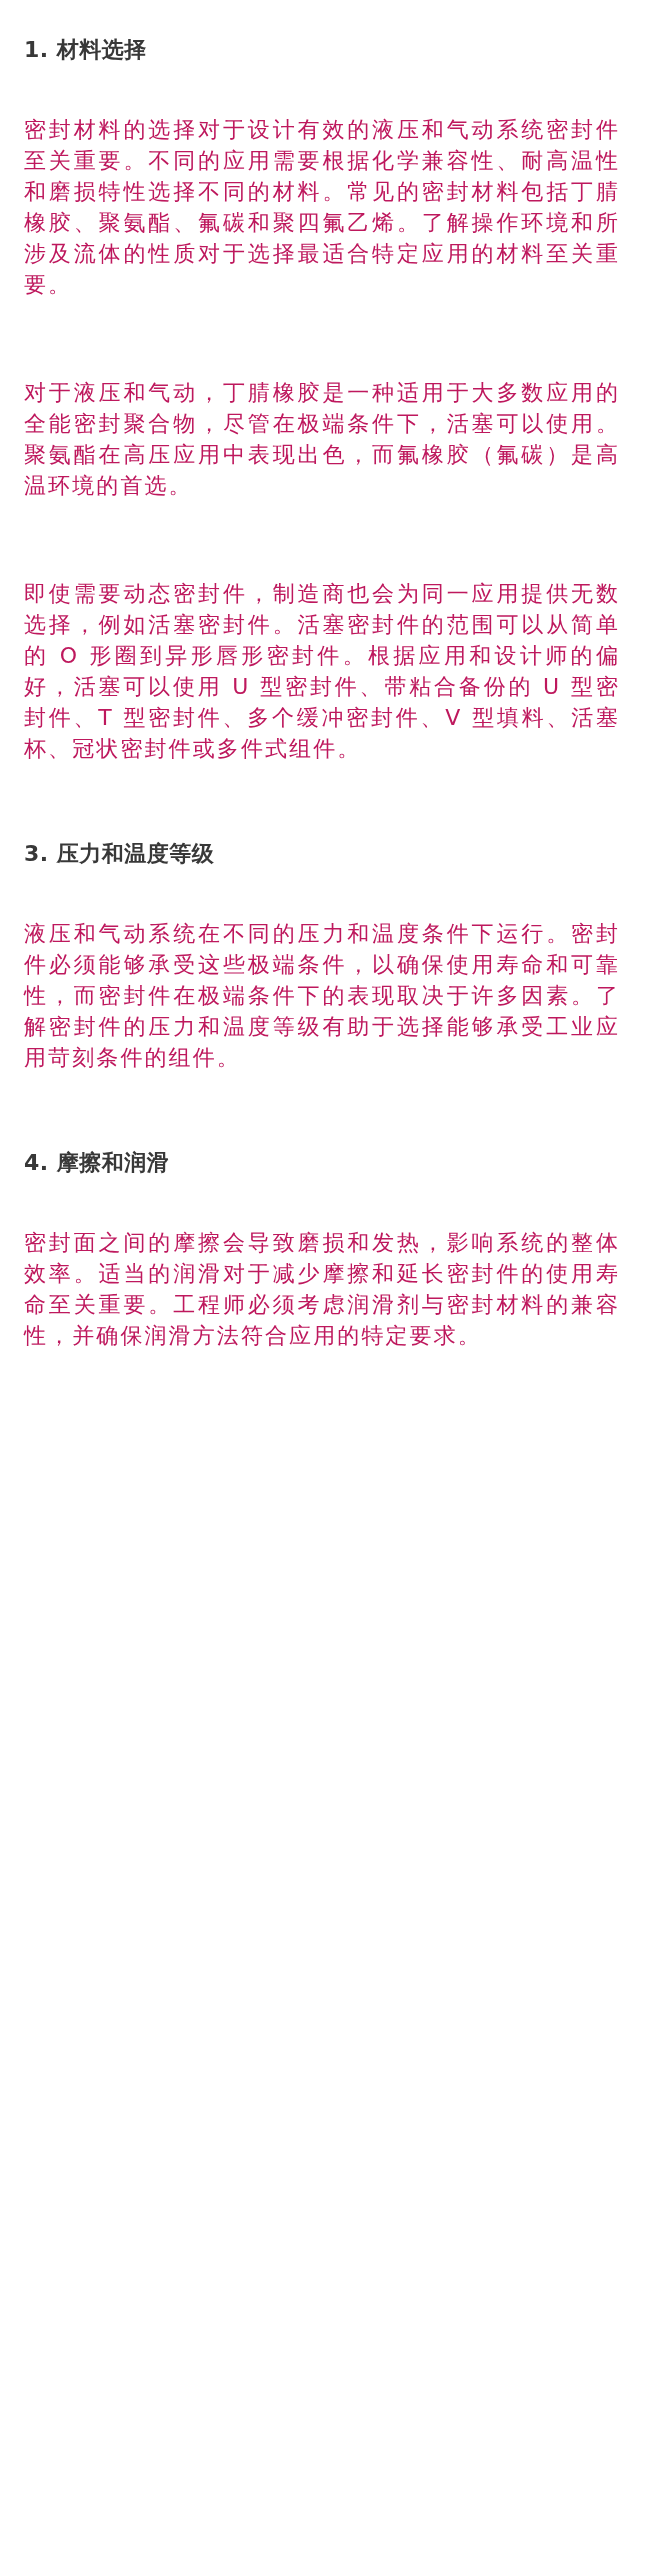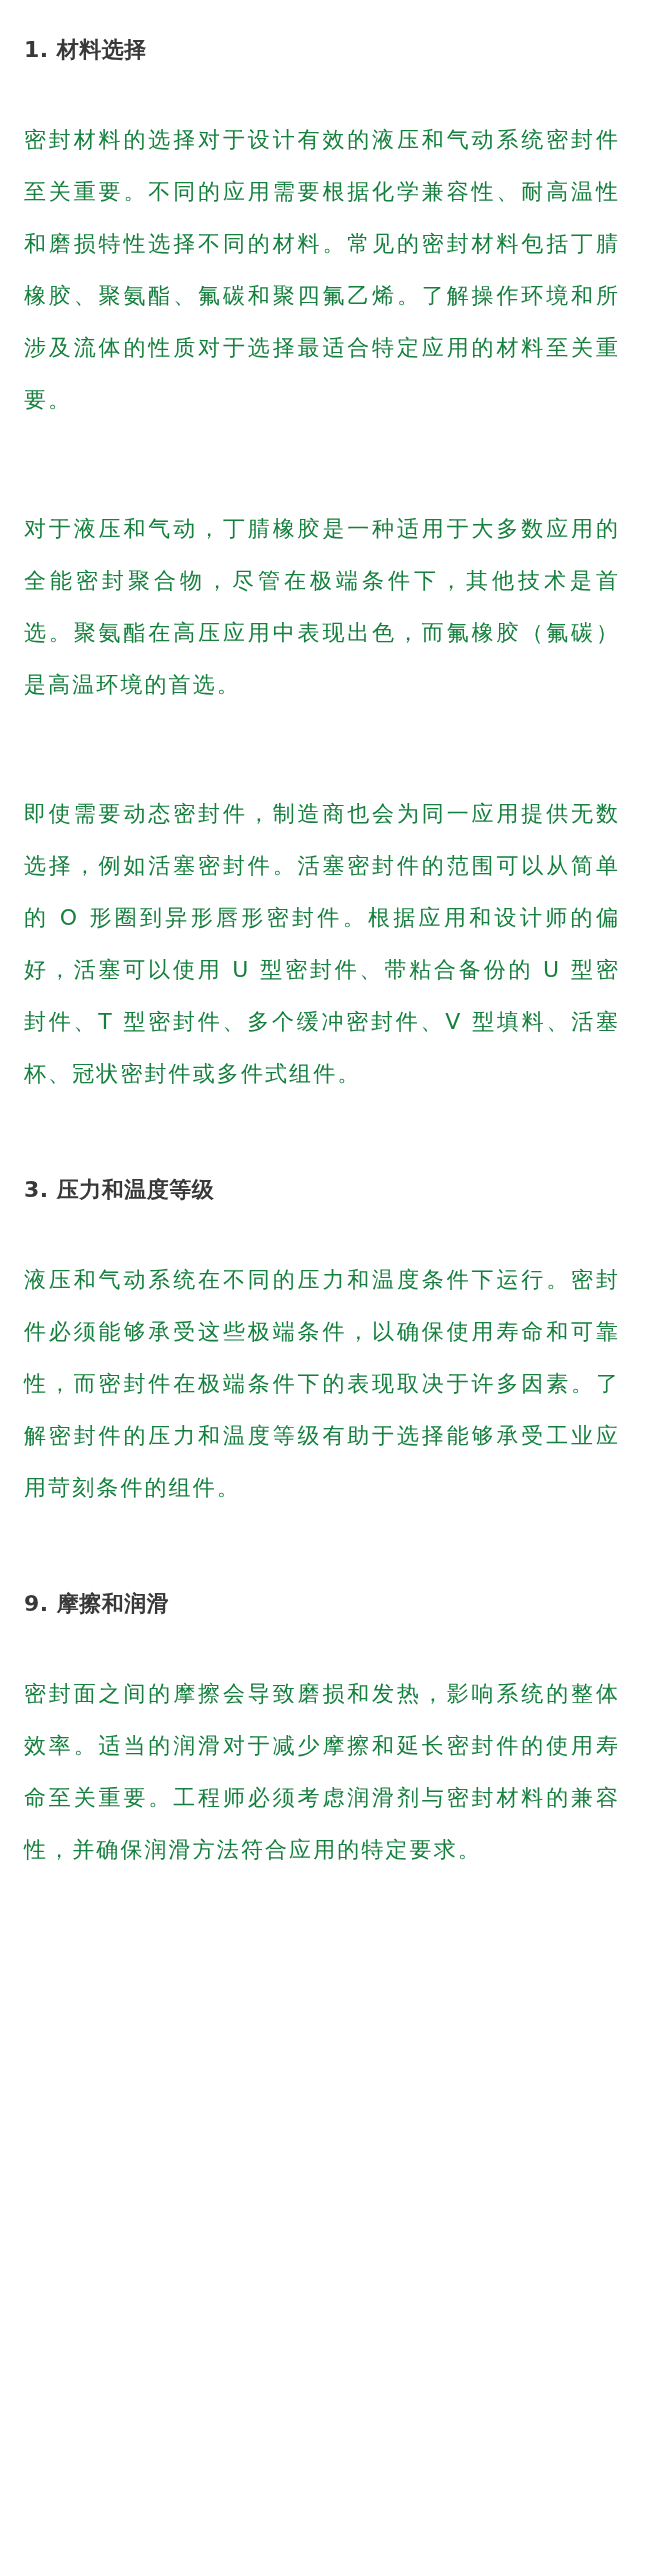--- a/index.html
+++ b/index.html
@@ -26,53 +26,53 @@
     font-weight: 700;
     letter-spacing: 0.5px;
     margin: 72px 0 51px 0;
     color: #383838;
   }
   .article section:first-of-type h2.section-heading {
     margin-top: 0;
   }
   .article p.para {
     font-size: 22px;
-    line-height: 52px;
+    line-height: 31px;
     letter-spacing: 2.1px;
     margin: 0 0 77px 0;
     max-width: 605px;
     text-align: justify;
     text-justify: inter-ideograph;
-    color: #15803d;
+    color: #be185d;
   }
   .article section:last-of-type p.para:last-child {
     margin-bottom: 0;
   }
 </style>
 </head>
 <body>
 
 <div class="page">
   <div class="article">
 
     <section>
       <h2 class="section-heading">1. 材料选择</h2>
       <p class="para">密封材料的选择对于设计有效的液压和气动系统密封件至关重要。不同的应用需要根据化学兼容性、耐高温性和磨损特性选择不同的材料。常见的密封材料包括丁腈橡胶、聚氨酯、氟碳和聚四氟乙烯。了解操作环境和所涉及流体的性质对于选择最适合特定应用的材料至关重要。</p>
-      <p class="para">对于液压和气动，丁腈橡胶是一种适用于大多数应用的全能密封聚合物，尽管在极端条件下，其他技术是首选。聚氨酯在高压应用中表现出色，而氟橡胶（氟碳）是高温环境的首选。</p>
+      <p class="para">对于液压和气动，丁腈橡胶是一种适用于大多数应用的全能密封聚合物，尽管在极端条件下，活塞可以使用。聚氨酯在高压应用中表现出色，而氟橡胶（氟碳）是高温环境的首选。</p>
     </section>
 
     <section>
       <p class="para">即使需要动态密封件，制造商也会为同一应用提供无数选择，例如活塞密封件。活塞密封件的范围可以从简单的 O 形圈到异形唇形密封件。根据应用和设计师的偏好，活塞可以使用 U 型密封件、带粘合备份的 U 型密封件、T 型密封件、多个缓冲密封件、V 型填料、活塞杯、冠状密封件或多件式组件。</p>
     </section>
 
     <section>
       <h2 class="section-heading">3. 压力和温度等级</h2>
       <p class="para">液压和气动系统在不同的压力和温度条件下运行。密封件必须能够承受这些极端条件，以确保使用寿命和可靠性，而密封件在极端条件下的表现取决于许多因素。了解密封件的压力和温度等级有助于选择能够承受工业应用苛刻条件的组件。</p>
     </section>
 
     <section>
-      <h2 class="section-heading">9. 摩擦和润滑</h2>
+      <h2 class="section-heading">4. 摩擦和润滑</h2>
       <p class="para">密封面之间的摩擦会导致磨损和发热，影响系统的整体效率。适当的润滑对于减少摩擦和延长密封件的使用寿命至关重要。工程师必须考虑润滑剂与密封材料的兼容性，并确保润滑方法符合应用的特定要求。</p>
     </section>
 
   </div>
 </div>
 
 
 </body></html>

